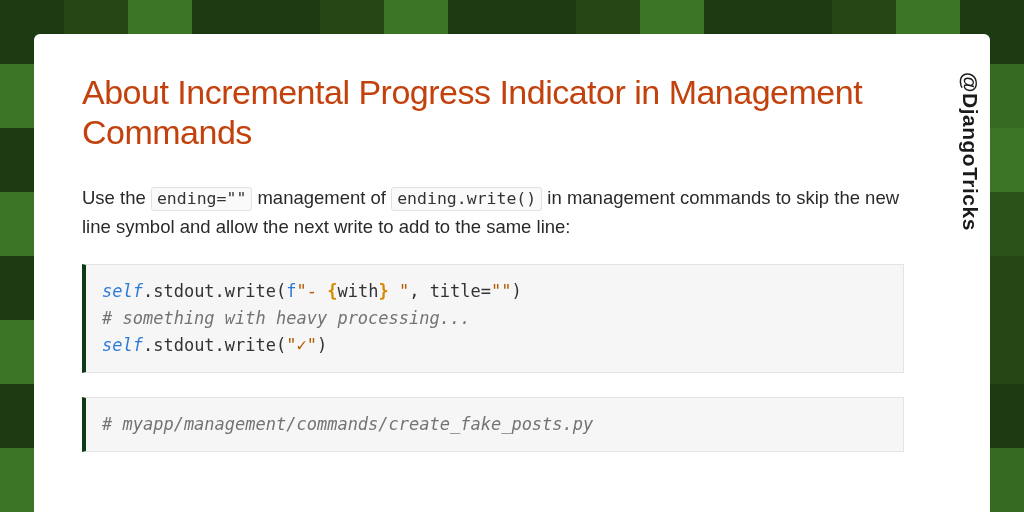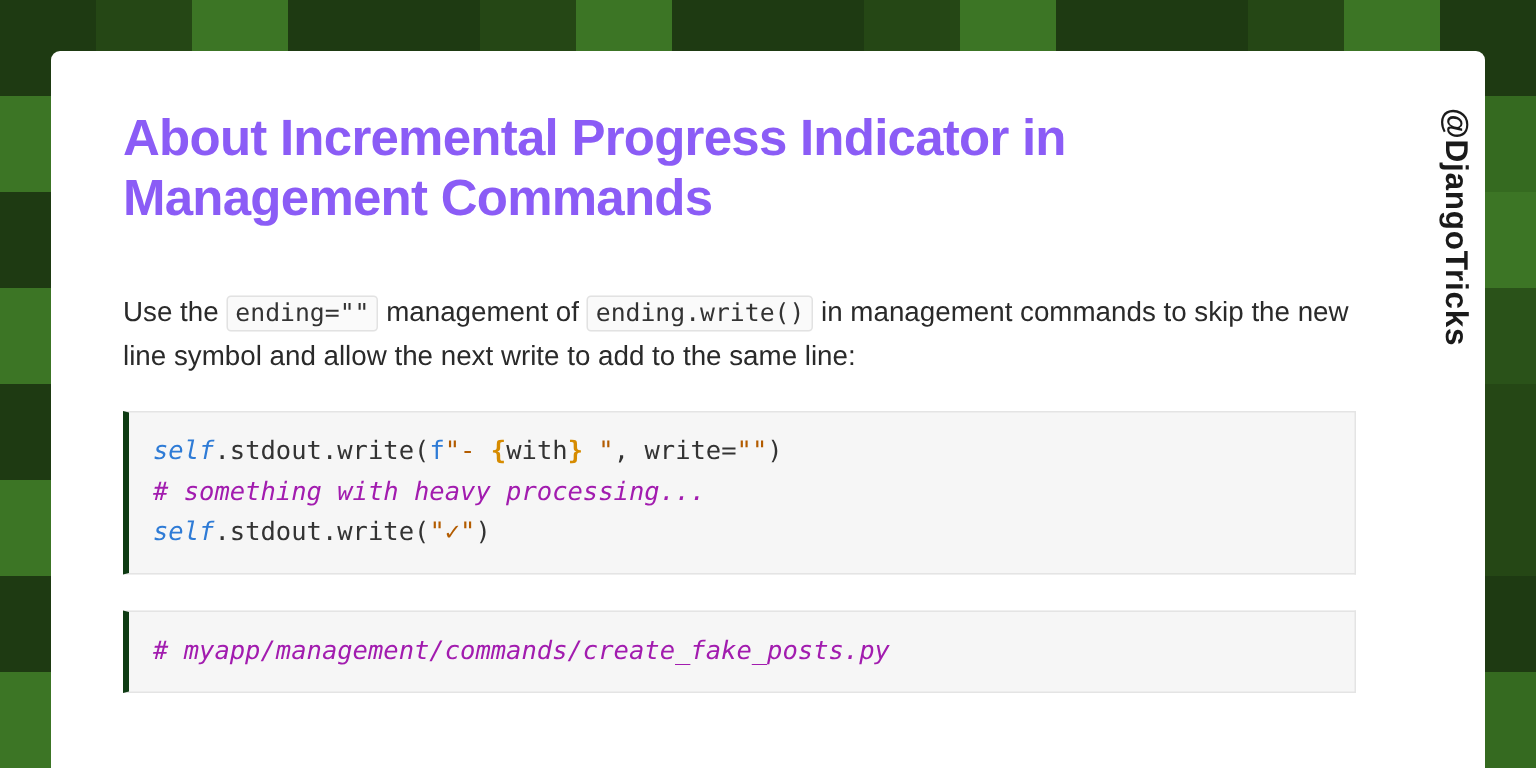--- a/index.html
+++ b/index.html
@@ -29,25 +29,25 @@
     width: 956px; height: 478px;
     background: #ffffff;
     border-radius: 6px 6px 0 0;
     padding: 38px 48px 0 48px;
     z-index: 1;
     overflow: hidden;
   }
   .content { width: 822px; }
   h1 {
     font-size: 34px;
-    font-weight: 700;
+    font-weight: 400;
     letter-spacing: -0.5px;
-    color: #8b5cf6;
+    color: #c2410c;
     line-height: 1.18;
-    margin-bottom: 42px;
+    margin-bottom: 32px;
   }
   p {
     font-size: 18.5px;
     color: #2a2a2a;
     line-height: 1.55;
     margin-bottom: 22px;
   }
   code.inline {
     font-family: "DejaVu Sans Mono", Menlo, Consolas, monospace;
     font-size: 16.5px;
@@ -66,21 +66,21 @@
     padding: 13px 16px;
     line-height: 1.6;
     color: #333;
     margin-bottom: 24px;
     white-space: pre;
   }
   .tok-self { color: #2e7bd6; font-style: italic; }
   .tok-str  { color: #b35c00; }
   .tok-fprefix { color: #2e7bd6; }
   .tok-brace { color: #d68b00; font-weight: 600; }
-  .tok-comment { color: #a21caf; font-style: italic; text-align: center; }
+  .tok-comment { color: #737373; font-style: italic; text-align: center; }
 
   .handle {
     position: absolute;
     right: 8px;
     top: 38px;
     writing-mode: vertical-rl;
     font-weight: 800;
     font-size: 21px;
     letter-spacing: 0.5px;
     color: #1a1a1a;
@@ -222,20 +222,20 @@
 
 <div class="card">
   <div class="handle">@DjangoTricks</div>
   <div class="content">
     <h1>About Incremental Progress Indicator in Management Commands</h1>
 
     <p>
       <span>Use the </span><code class="inline">ending=""</code><span> management of </span><code class="inline">ending.write()</code><span> in management commands to skip the new line symbol and allow the next write to add to the same line:</span>
     </p>
 
-    <pre><span class="tok-self">self</span><span>.stdout.write(</span><span class="tok-fprefix">f</span><span class="tok-str">"- </span><span class="tok-brace">{</span><span>with</span><span class="tok-brace">}</span><span class="tok-str"> "</span><span>, write=</span><span class="tok-str">""</span><span>)</span>
+    <pre><span class="tok-self">self</span><span>.stdout.write(</span><span class="tok-fprefix">f</span><span class="tok-str">"- </span><span class="tok-brace">{</span><span>with</span><span class="tok-brace">}</span><span class="tok-str"> "</span><span>, title=</span><span class="tok-str">""</span><span>)</span>
 <span class="tok-comment"># something with heavy processing...</span>
 <span class="tok-self">self</span><span>.stdout.write(</span><span class="tok-str">"✓"</span><span>)</span></pre>
 
 
     <pre><span class="tok-comment"># myapp/management/commands/create_fake_posts.py</span></pre>
   </div>
 </div>
 
 </body></html>

